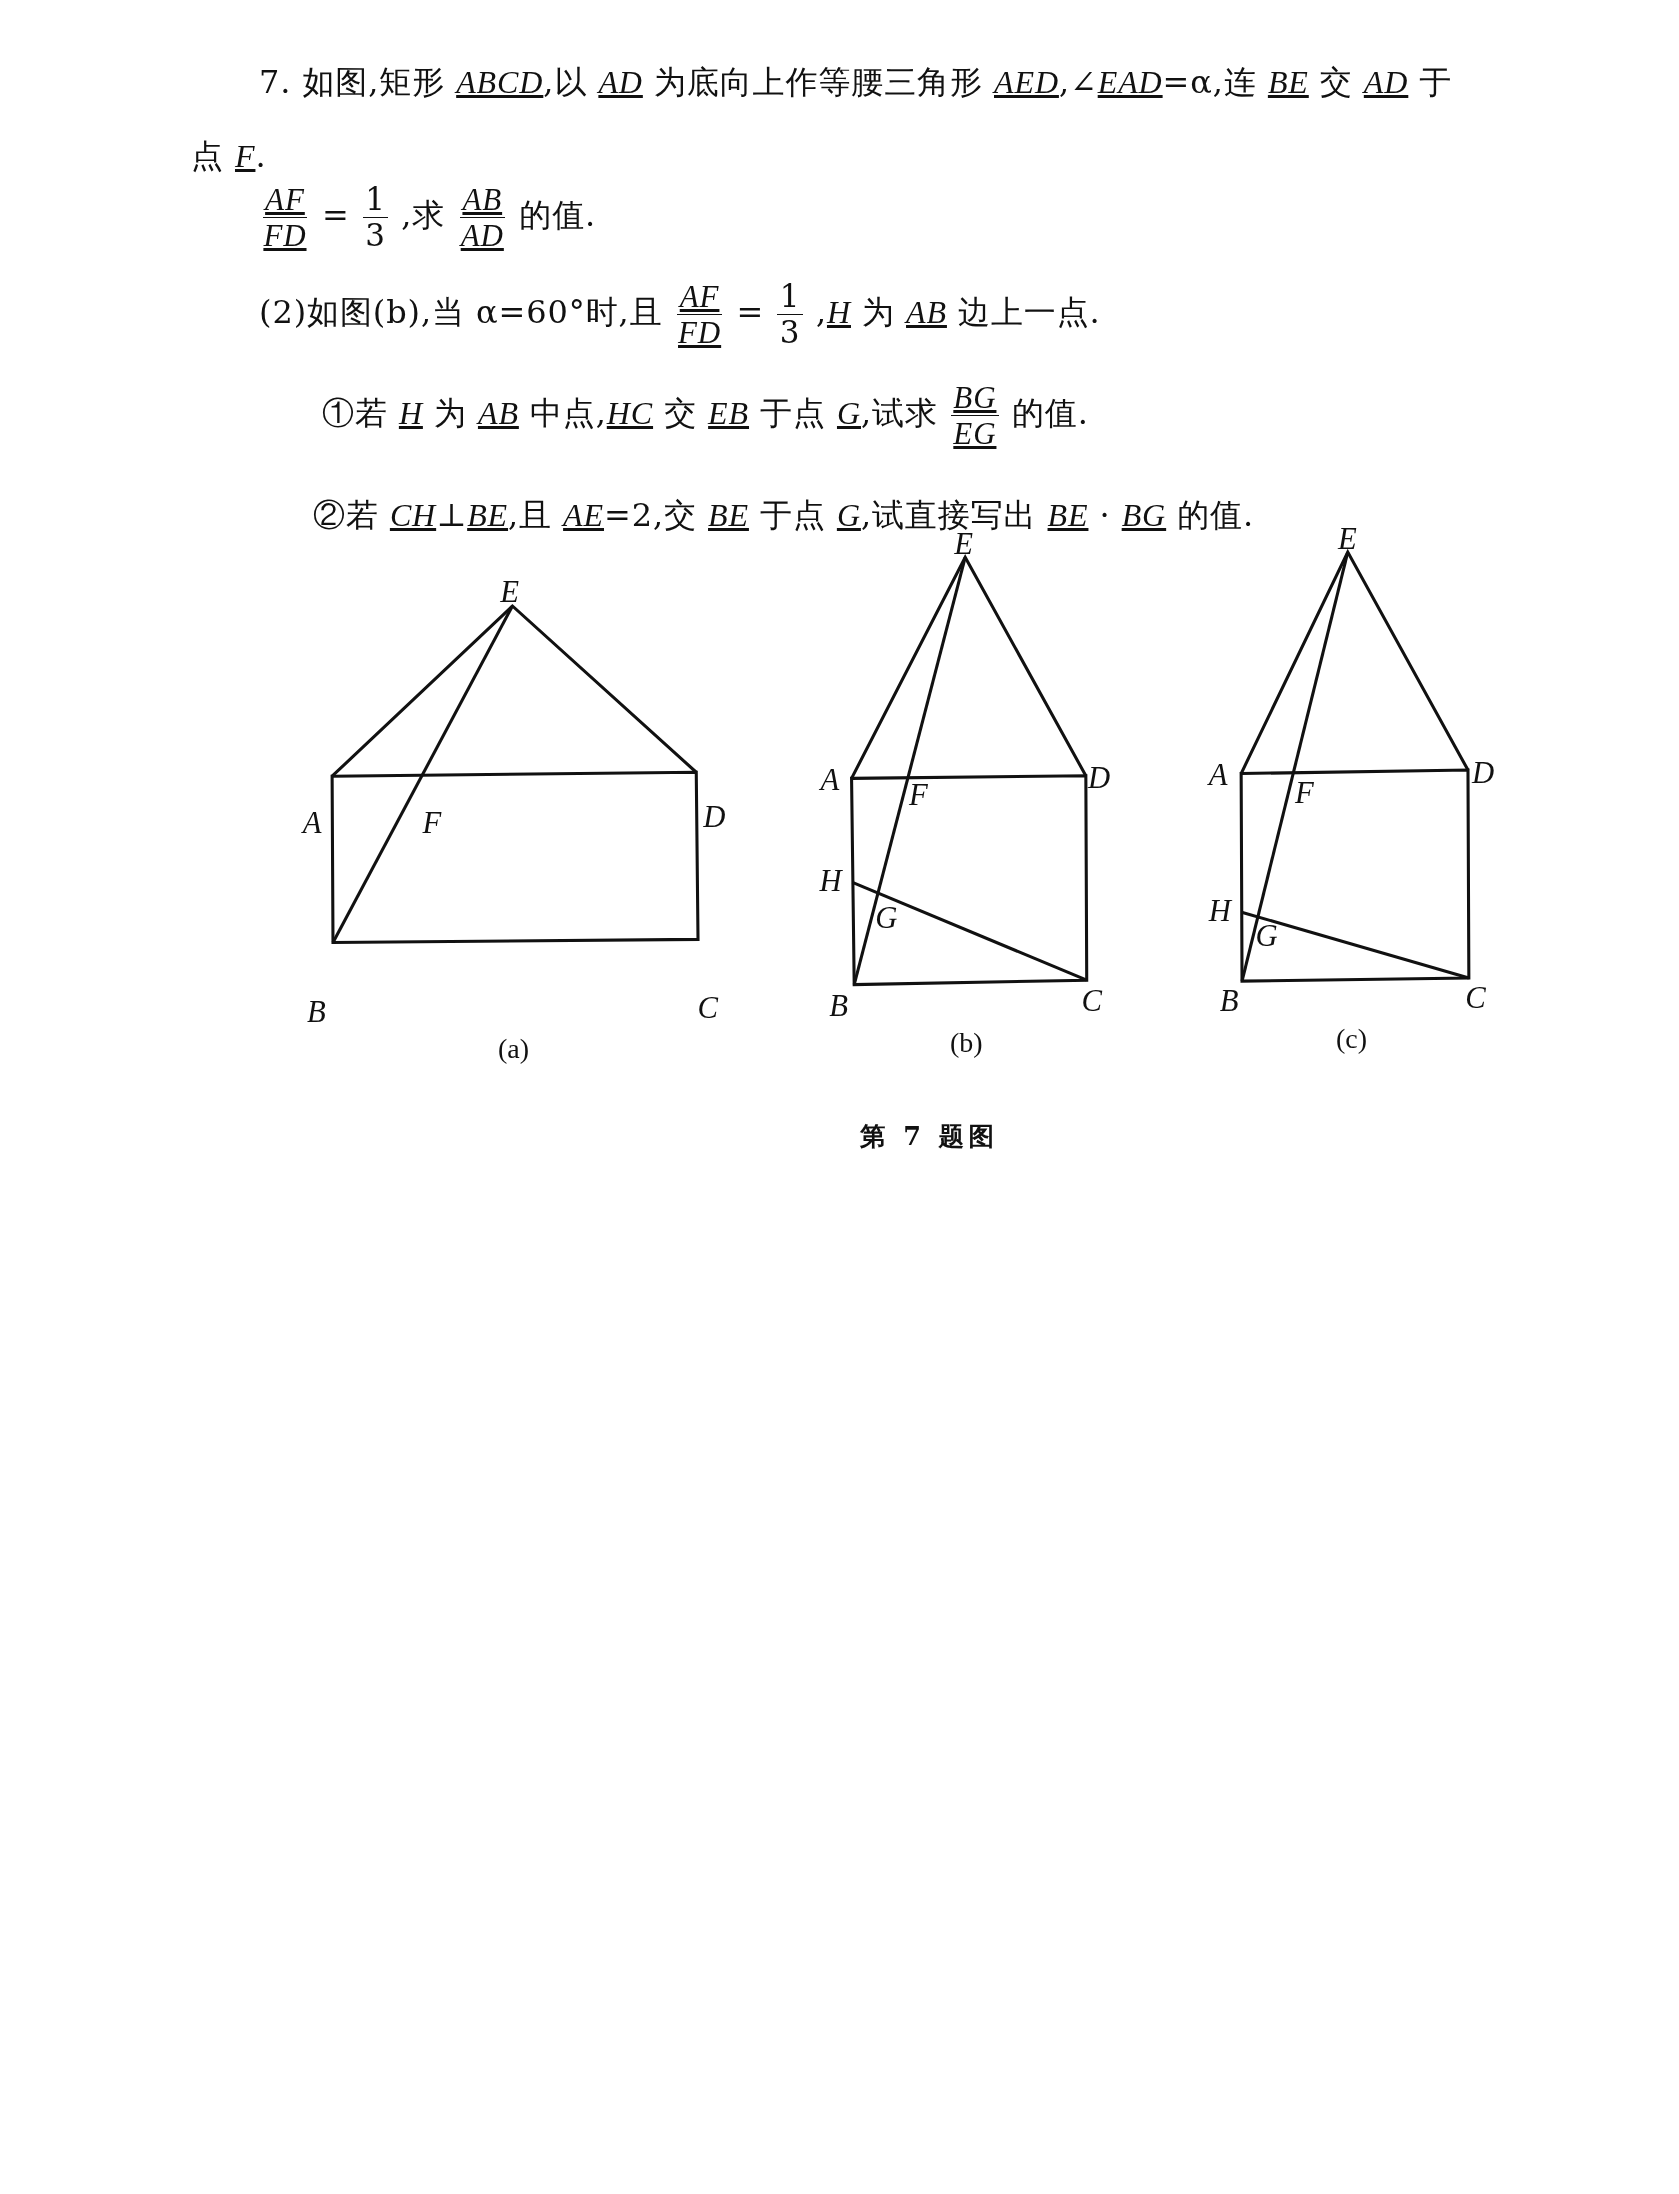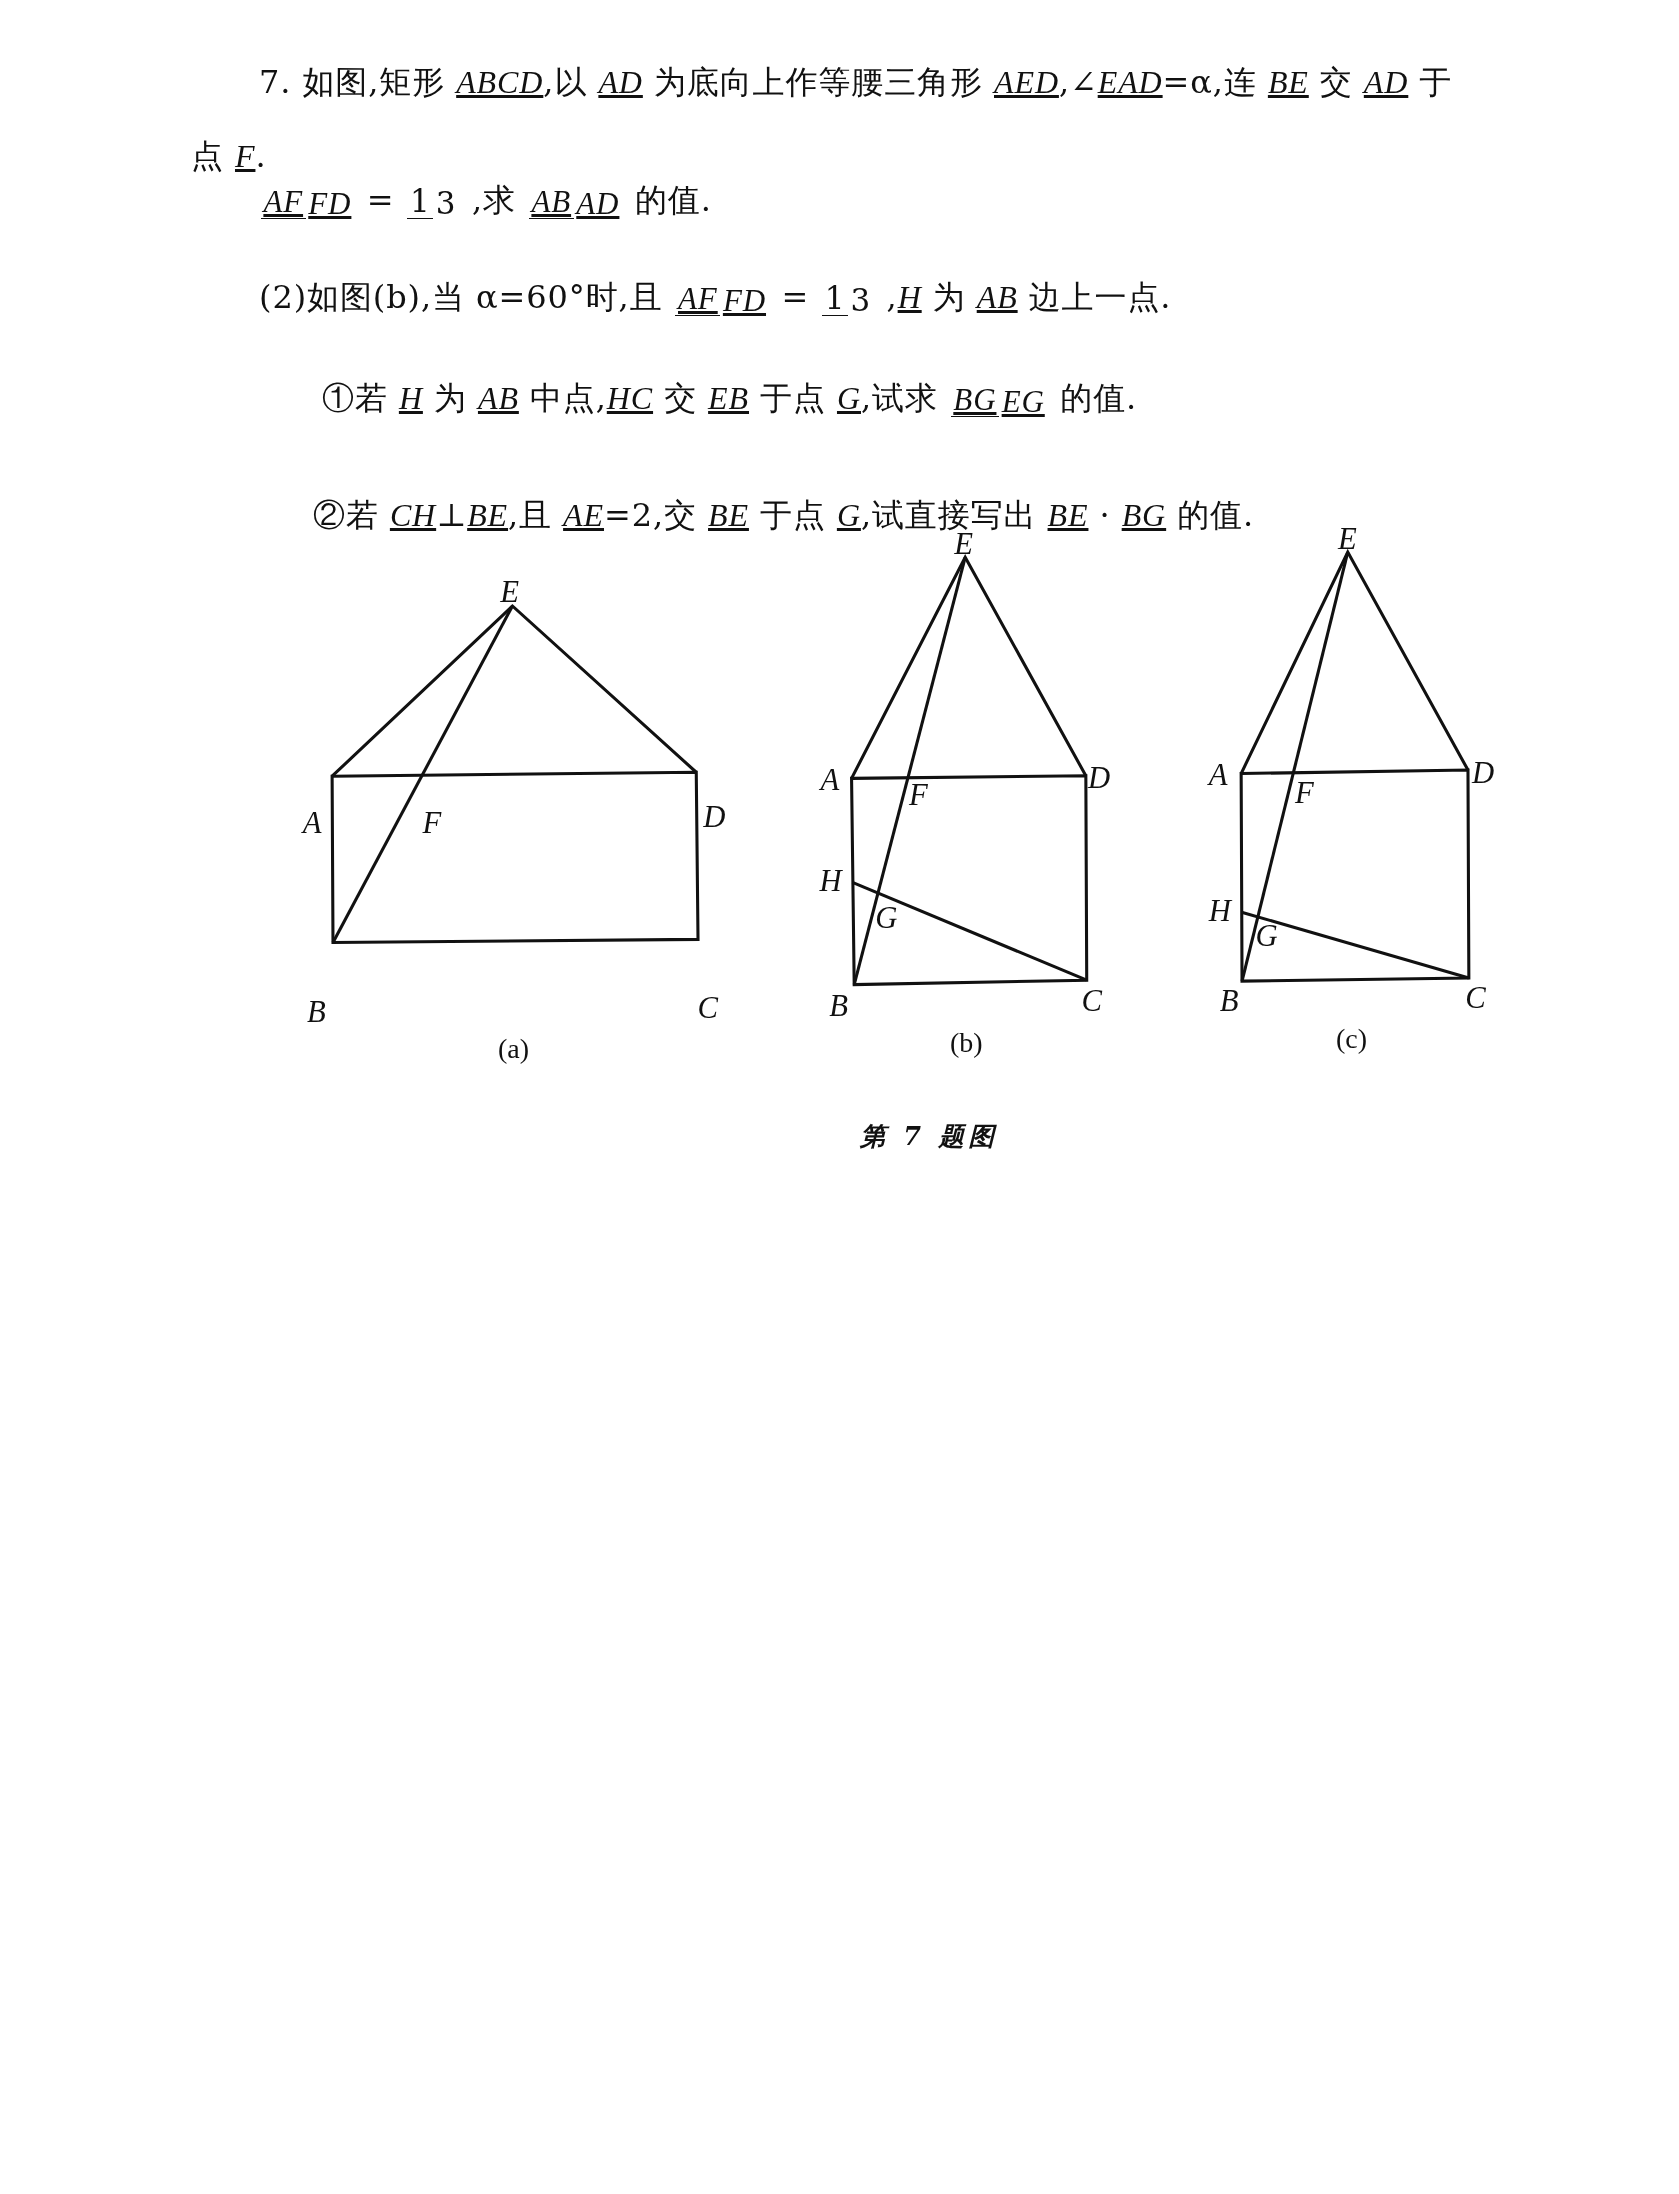--- a/index.html
+++ b/index.html
@@ -1,25 +1,25 @@
 <!DOCTYPE html>
 <html style="font-size:7px"><head>
 <meta charset="utf-8">
 <style>
   html, body { margin:0; padding:0; background:#ffffff; }
   body { width:1679px; height:2385px; position:relative; overflow:hidden;
          font-family:"DejaVu Serif","Liberation Serif",serif; color:#111; }
   .line { position:absolute; font-size:32px; line-height:1; white-space:nowrap; letter-spacing:0.9px; }
   .it { font-style:italic; font-family:"Liberation Serif","DejaVu Serif",serif;text-decoration:underline; }
-  .frac { display:inline-flex; flex-direction:row; align-items:center; vertical-align:middle;
+  .frac { display:inline-flex; flex-direction:column; align-items:center; vertical-align:middle;
           font-size:31px; line-height:1; margin:0 1.8px; }
   .frac .num { padding:0 2.6px 1.8px 2.6px; border-bottom:1.8px solid #111; }
   .frac .den { padding:1.8px 2.6px 0 2.6px; }
   .figcap { position:absolute; font-family:"Liberation Serif","DejaVu Serif",serif; font-size:28px; }
-  .title-cap { position:absolute; font-size:25.5px; font-weight:bold; letter-spacing:4.4px;font-style:italic; }
+  .title-cap { position:absolute; font-size:25.5px; font-weight:bold; letter-spacing:4.4px; }
   svg text { font-family:"Liberation Serif","DejaVu Serif",serif; font-style:italic; }
 </style>
 </head>
 <body>
 
 <div class="line" style="left:259px; top:66px;">
   <span>7.</span>
   <span>如图,矩形 </span><span class="it">ABCD</span><span>,以 </span><span class="it">AD</span><span> 为底向上作等腰三角形 </span><span class="it">AED</span><span>,∠</span><span class="it">EAD</span><span>=α,连 </span><span class="it">BE</span><span> 交 </span><span class="it">AD</span><span> 于</span>
 </div>
 

